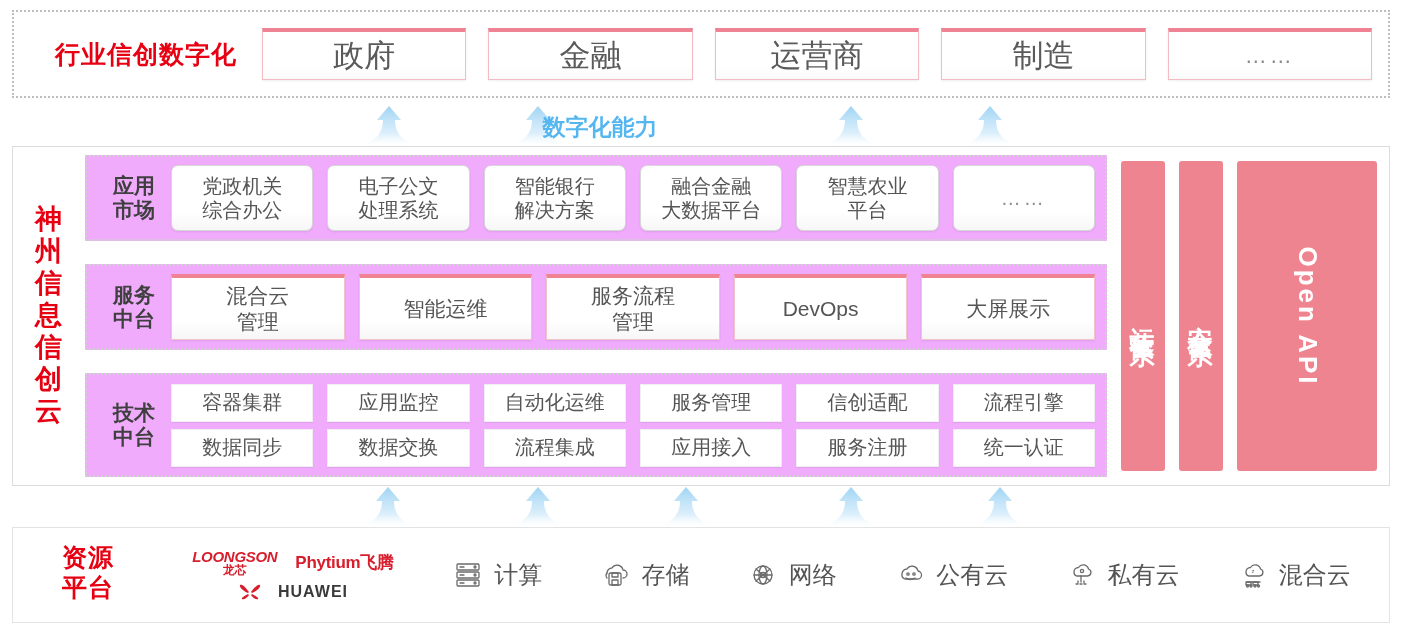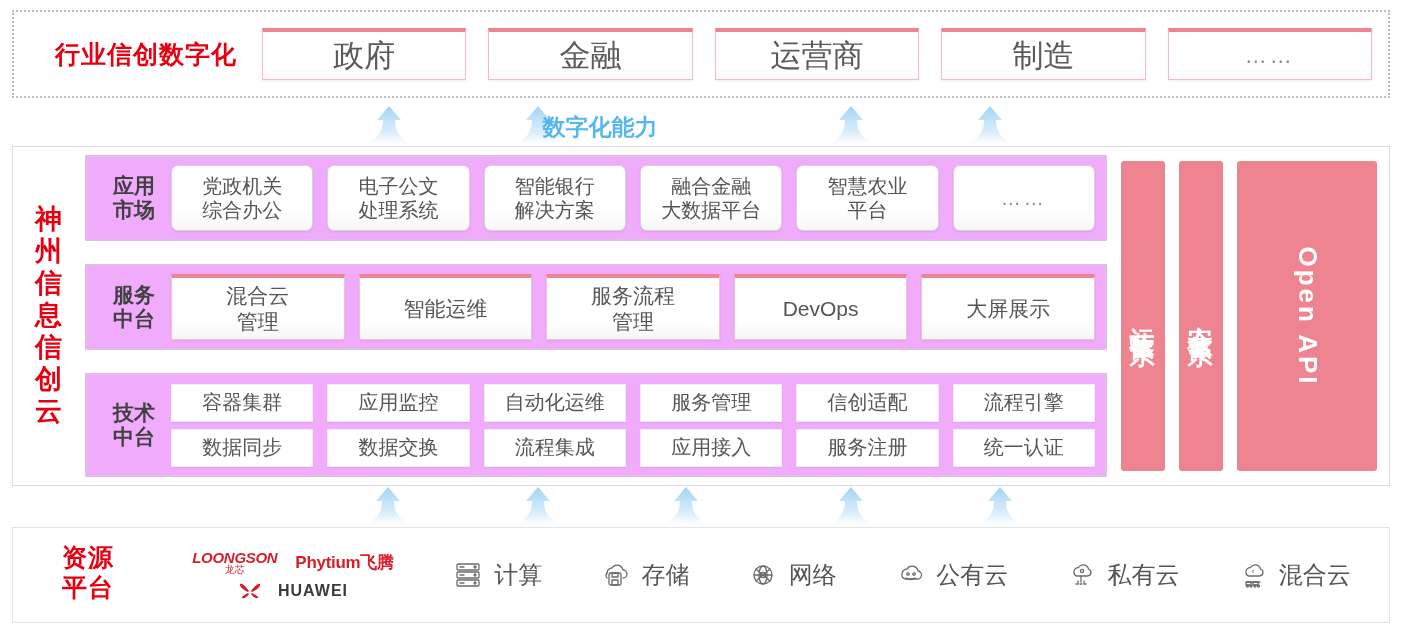--- a/index.html
+++ b/index.html
@@ -115,21 +115,21 @@
     display:flex;align-items:center;
   }
   #resource-title{
     flex:0 0 150px;text-align:center;font-size:25px;line-height:1.2;font-family:Liberation Mono, monospace;
   }
   #resource-title span{display:block;}
   #vendor-logos{flex:0 0 260px;display:flex;flex-direction:column;align-items:center;gap:6px;}
   .logo-line{display:flex;align-items:center;gap:18px;}
   .loongson{display:flex;flex-direction:column;align-items:center;line-height:1;}
   .loongson .ls-en{font-size:15px;font-weight:bold;font-style:italic;color:#d81e2c;letter-spacing:-.3px;}
-  .loongson .ls-cn{font-size:10px;color:#d81e2c;font-weight:normal;}
+  .loongson .ls-cn{font-size:12px;color:#d81e2c;font-weight:bold;}
   .phytium{font-size:17px;font-weight:bold;color:#d81e2c;letter-spacing:-.3px;}
   .huawei{display:flex;align-items:center;gap:16px;}
   .huawei-txt{font-size:16px;font-weight:bold;color:#3a3a3a;letter-spacing:1px;}
   #res-items{flex:1;display:flex;align-items:center;justify-content:space-around;padding-right:10px;}
   .res-item{display:flex;align-items:center;gap:9px;font-size:24px;color:#555;}
   .res-item svg{display:block;}
 </style>
 </head>
 <body>
 

